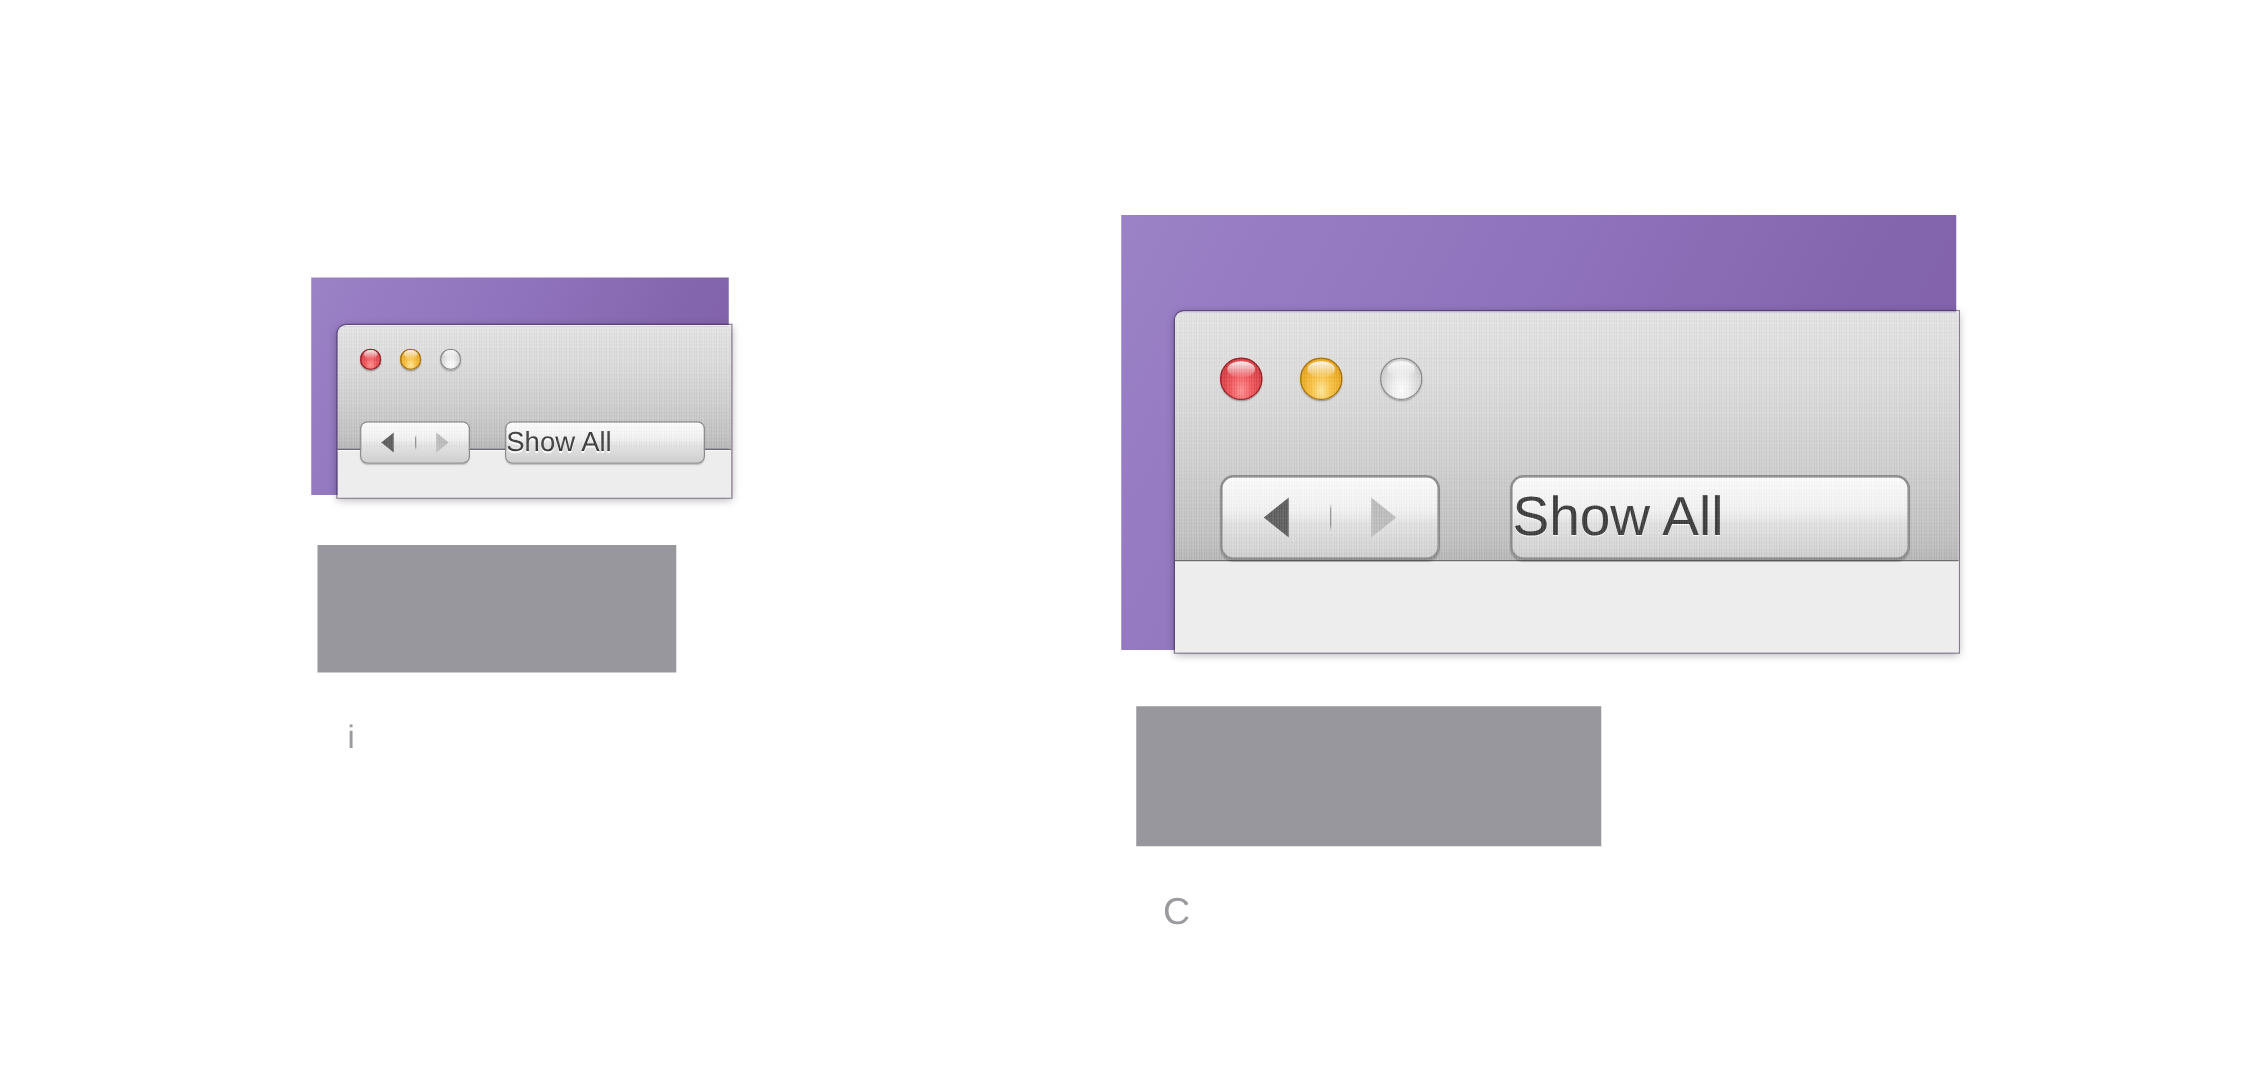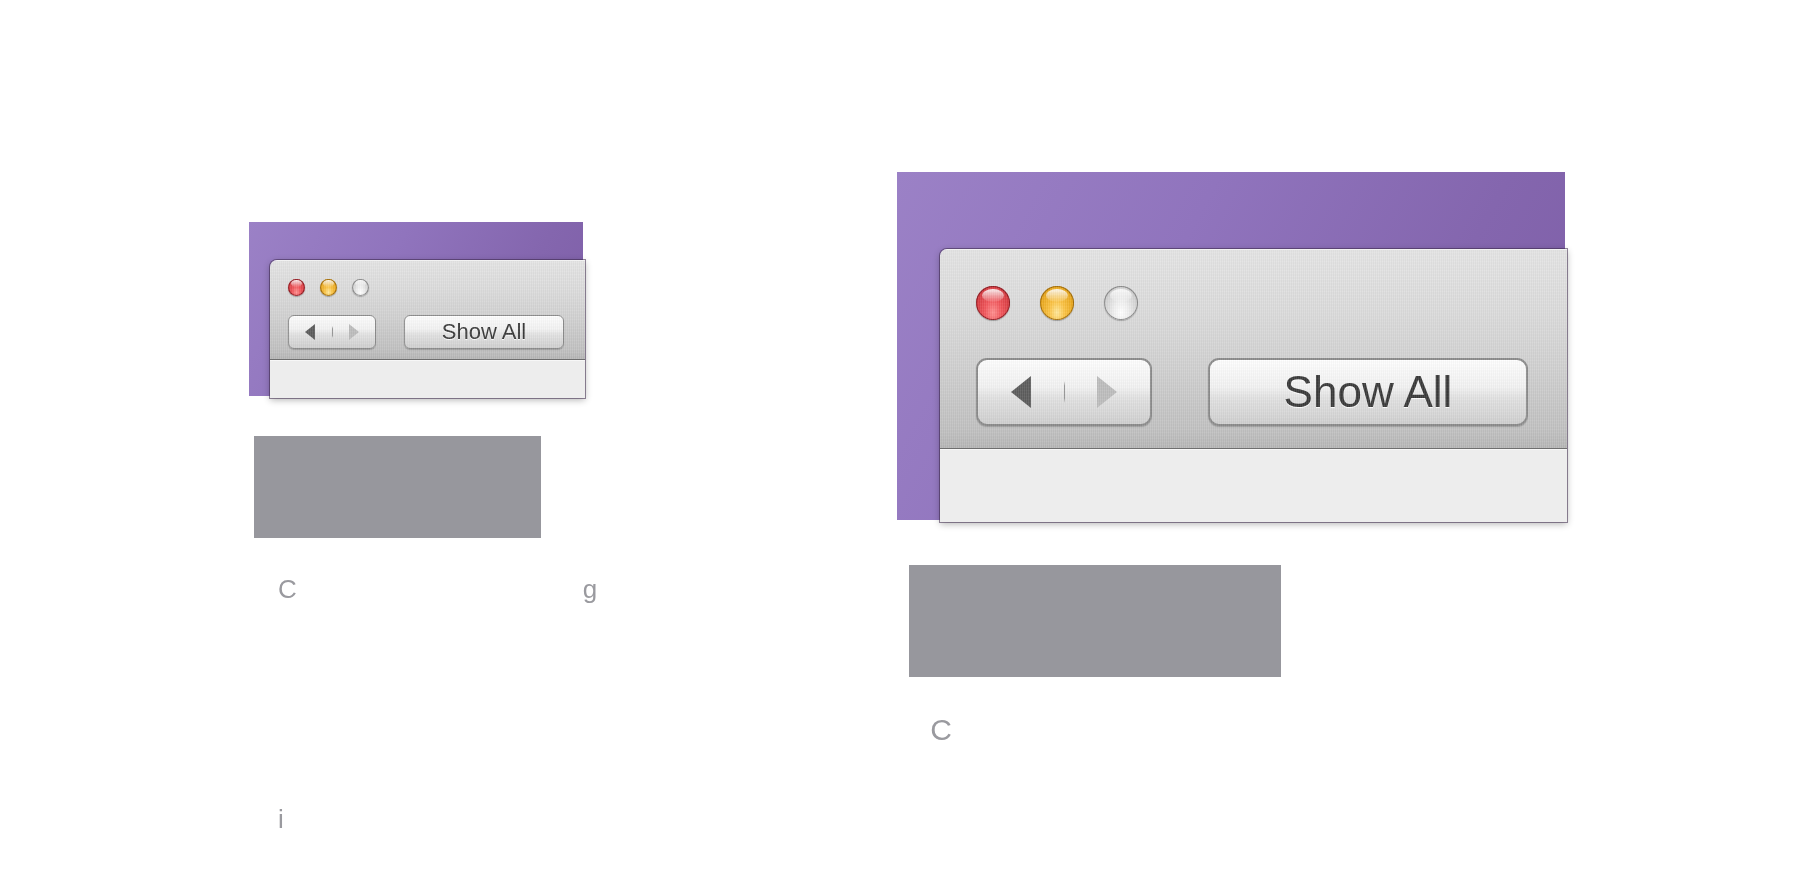--- a/index.html
+++ b/index.html
@@ -106,21 +106,21 @@
     align-items: center;
   }
 
   .aqua-btn {
     box-sizing: border-box;
     background: linear-gradient(180deg, #fdfdfd 0%, #f2f2f2 42%, #e2e2e2 58%, #cfcfcf 100%);
     border: 1px solid #8c8c8c;
     box-shadow: inset 0 1px 0 rgba(255,255,255,.95), 0 1px 1px rgba(0,0,0,.20);
     display: flex;
     align-items: center;
-    justify-content: center;
+    margin-top: 22px;
   }
 
   .nav-seg {
     position: relative;
   }
   .nav-half {
     flex: 1;
     display: flex;
     align-items: center;
     justify-content: center;
@@ -202,23 +202,20 @@
         </div>
       </div>
     </div>
 
     <div class="content-area" style="height:40px;"></div>
   </div>
 </div>
 
 <div class="caption" style="left:249px; top:428px; font-size:26px; line-height:46px;">
   <div class="caption-line">
-    <span>C</span><span style="opacity:0">xxxxxxxxxxxxxxxxxxxxxx</span><span>g</span>
-  </div>
-  <div class="caption-line">
     <span>i</span>
   </div>
   
   <div class="redaction" style="left:5px; top:8px; width:287px; height:102px;"></div>
 </div>
 
 <div class="figure" style="left:897px; top:172px; width:668px; height:348px;">
 
   <div class="desktop"></div>
 

